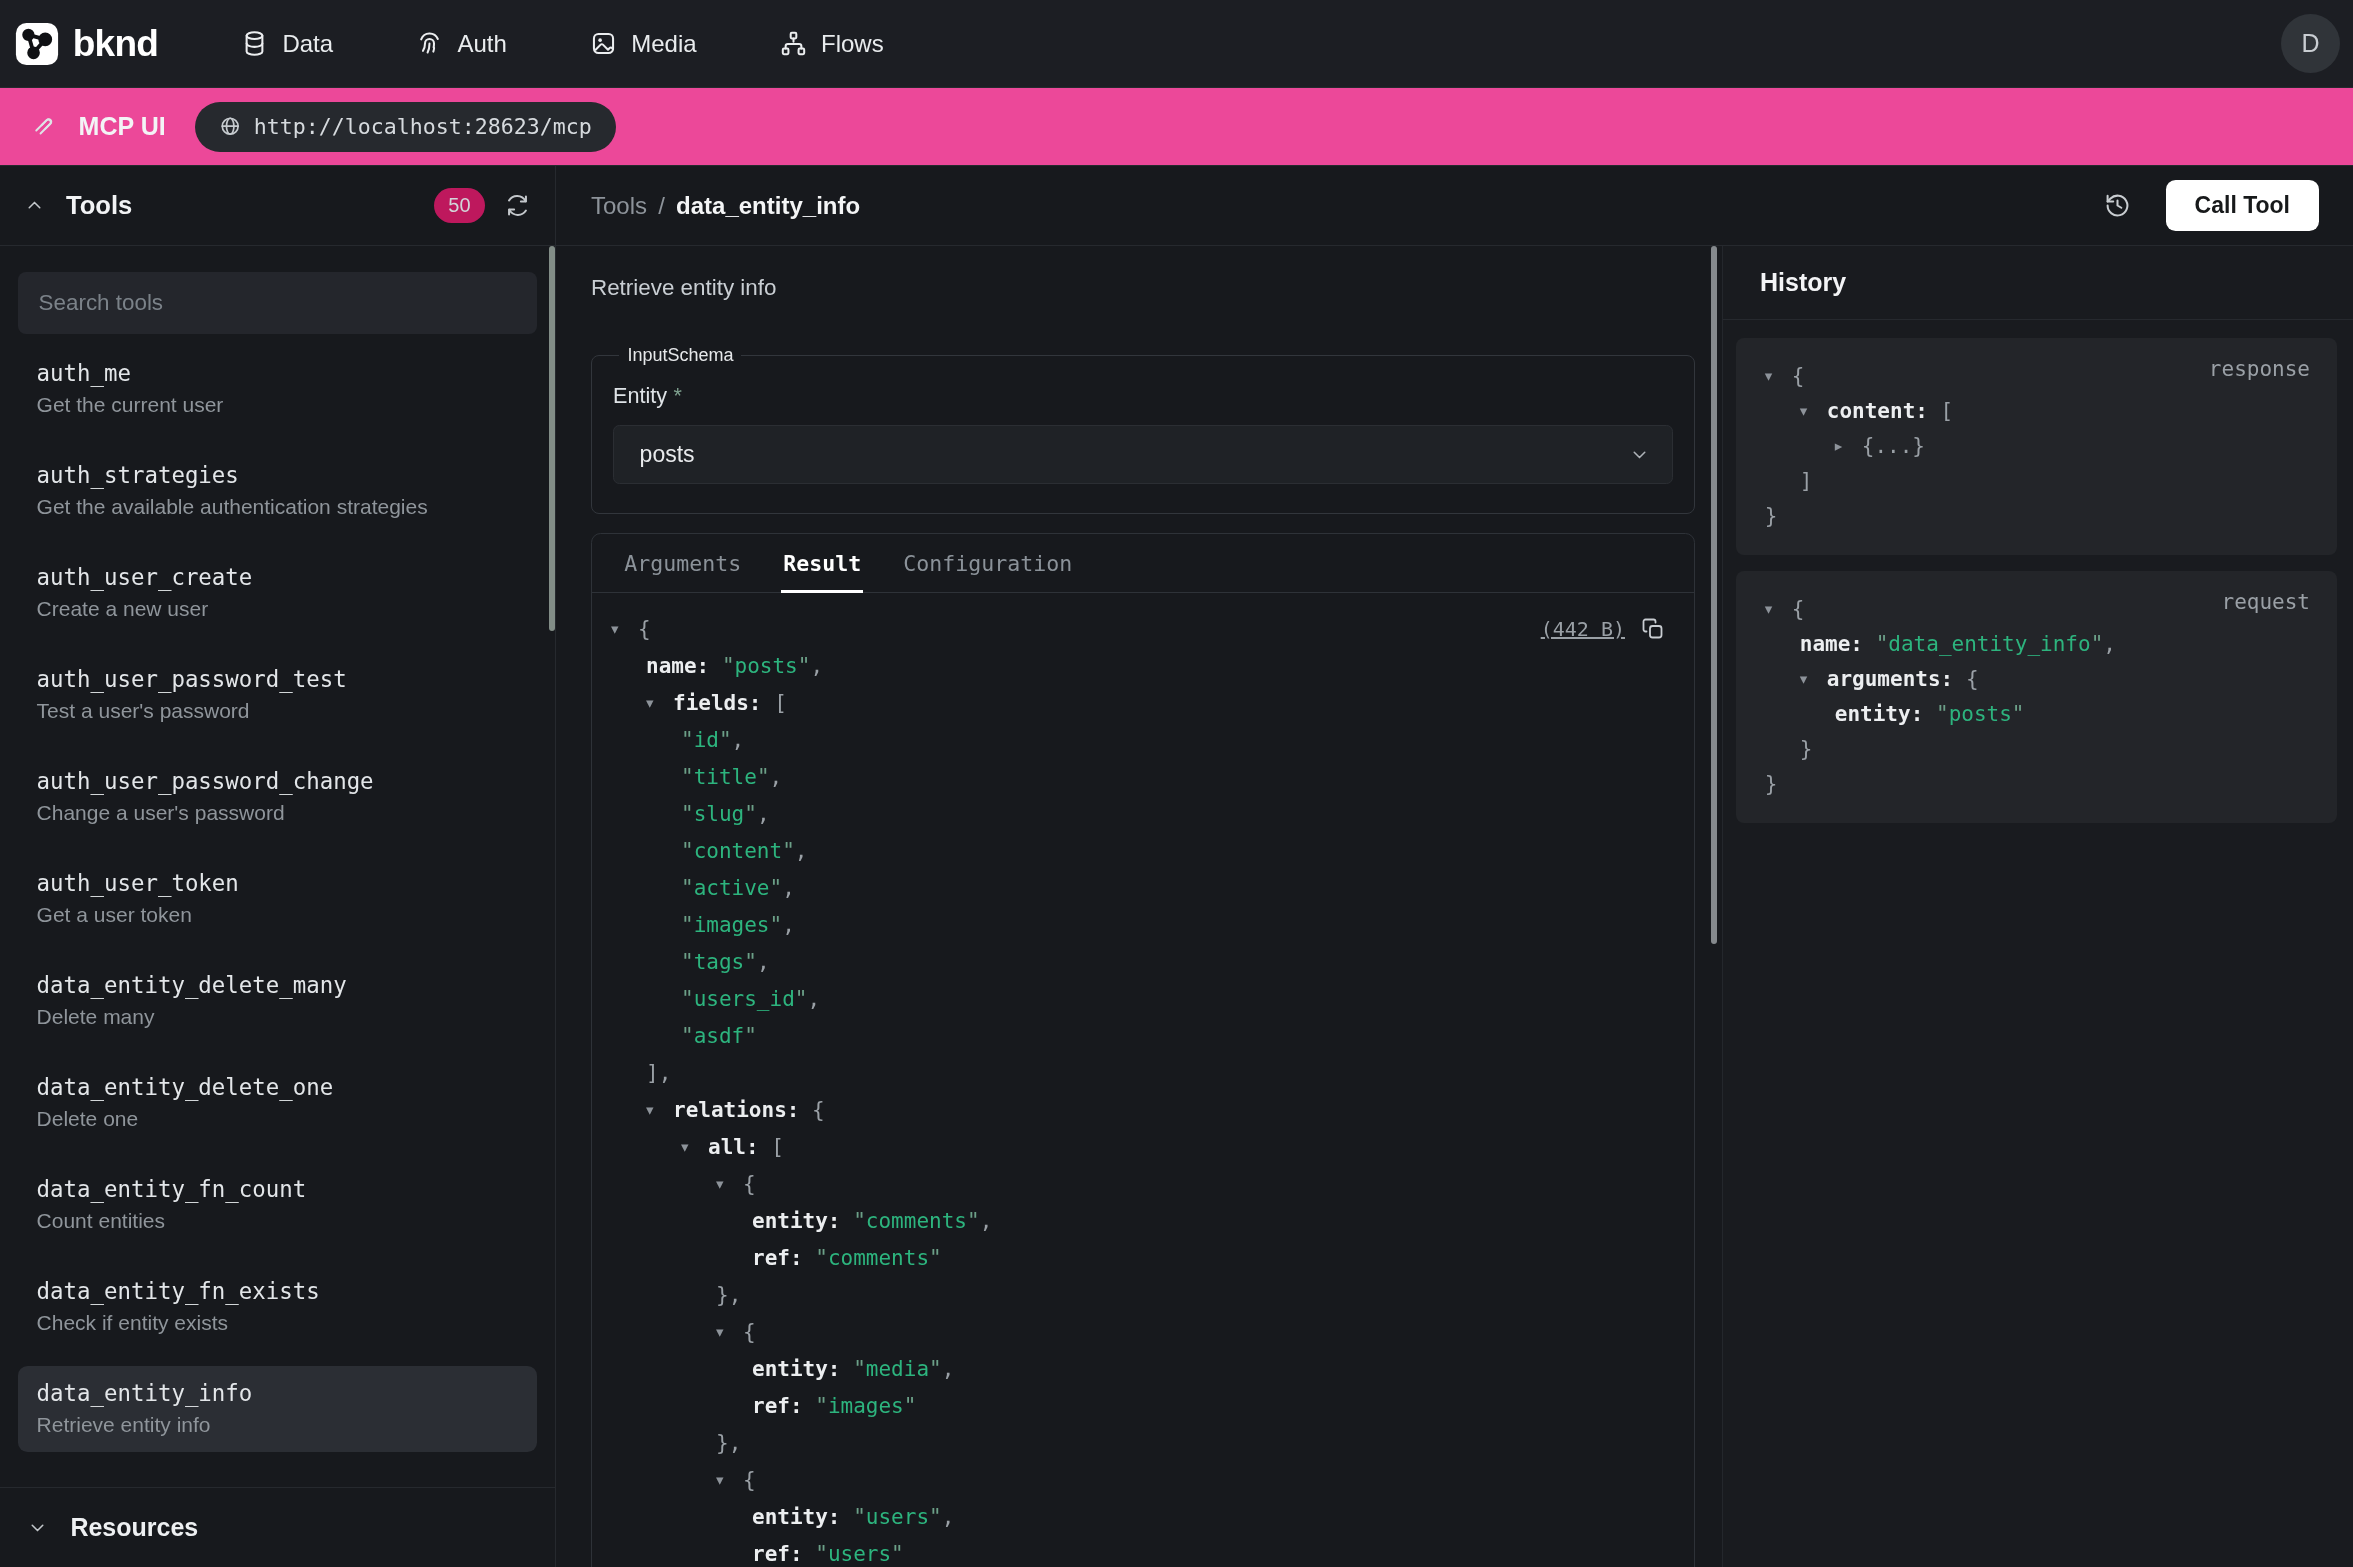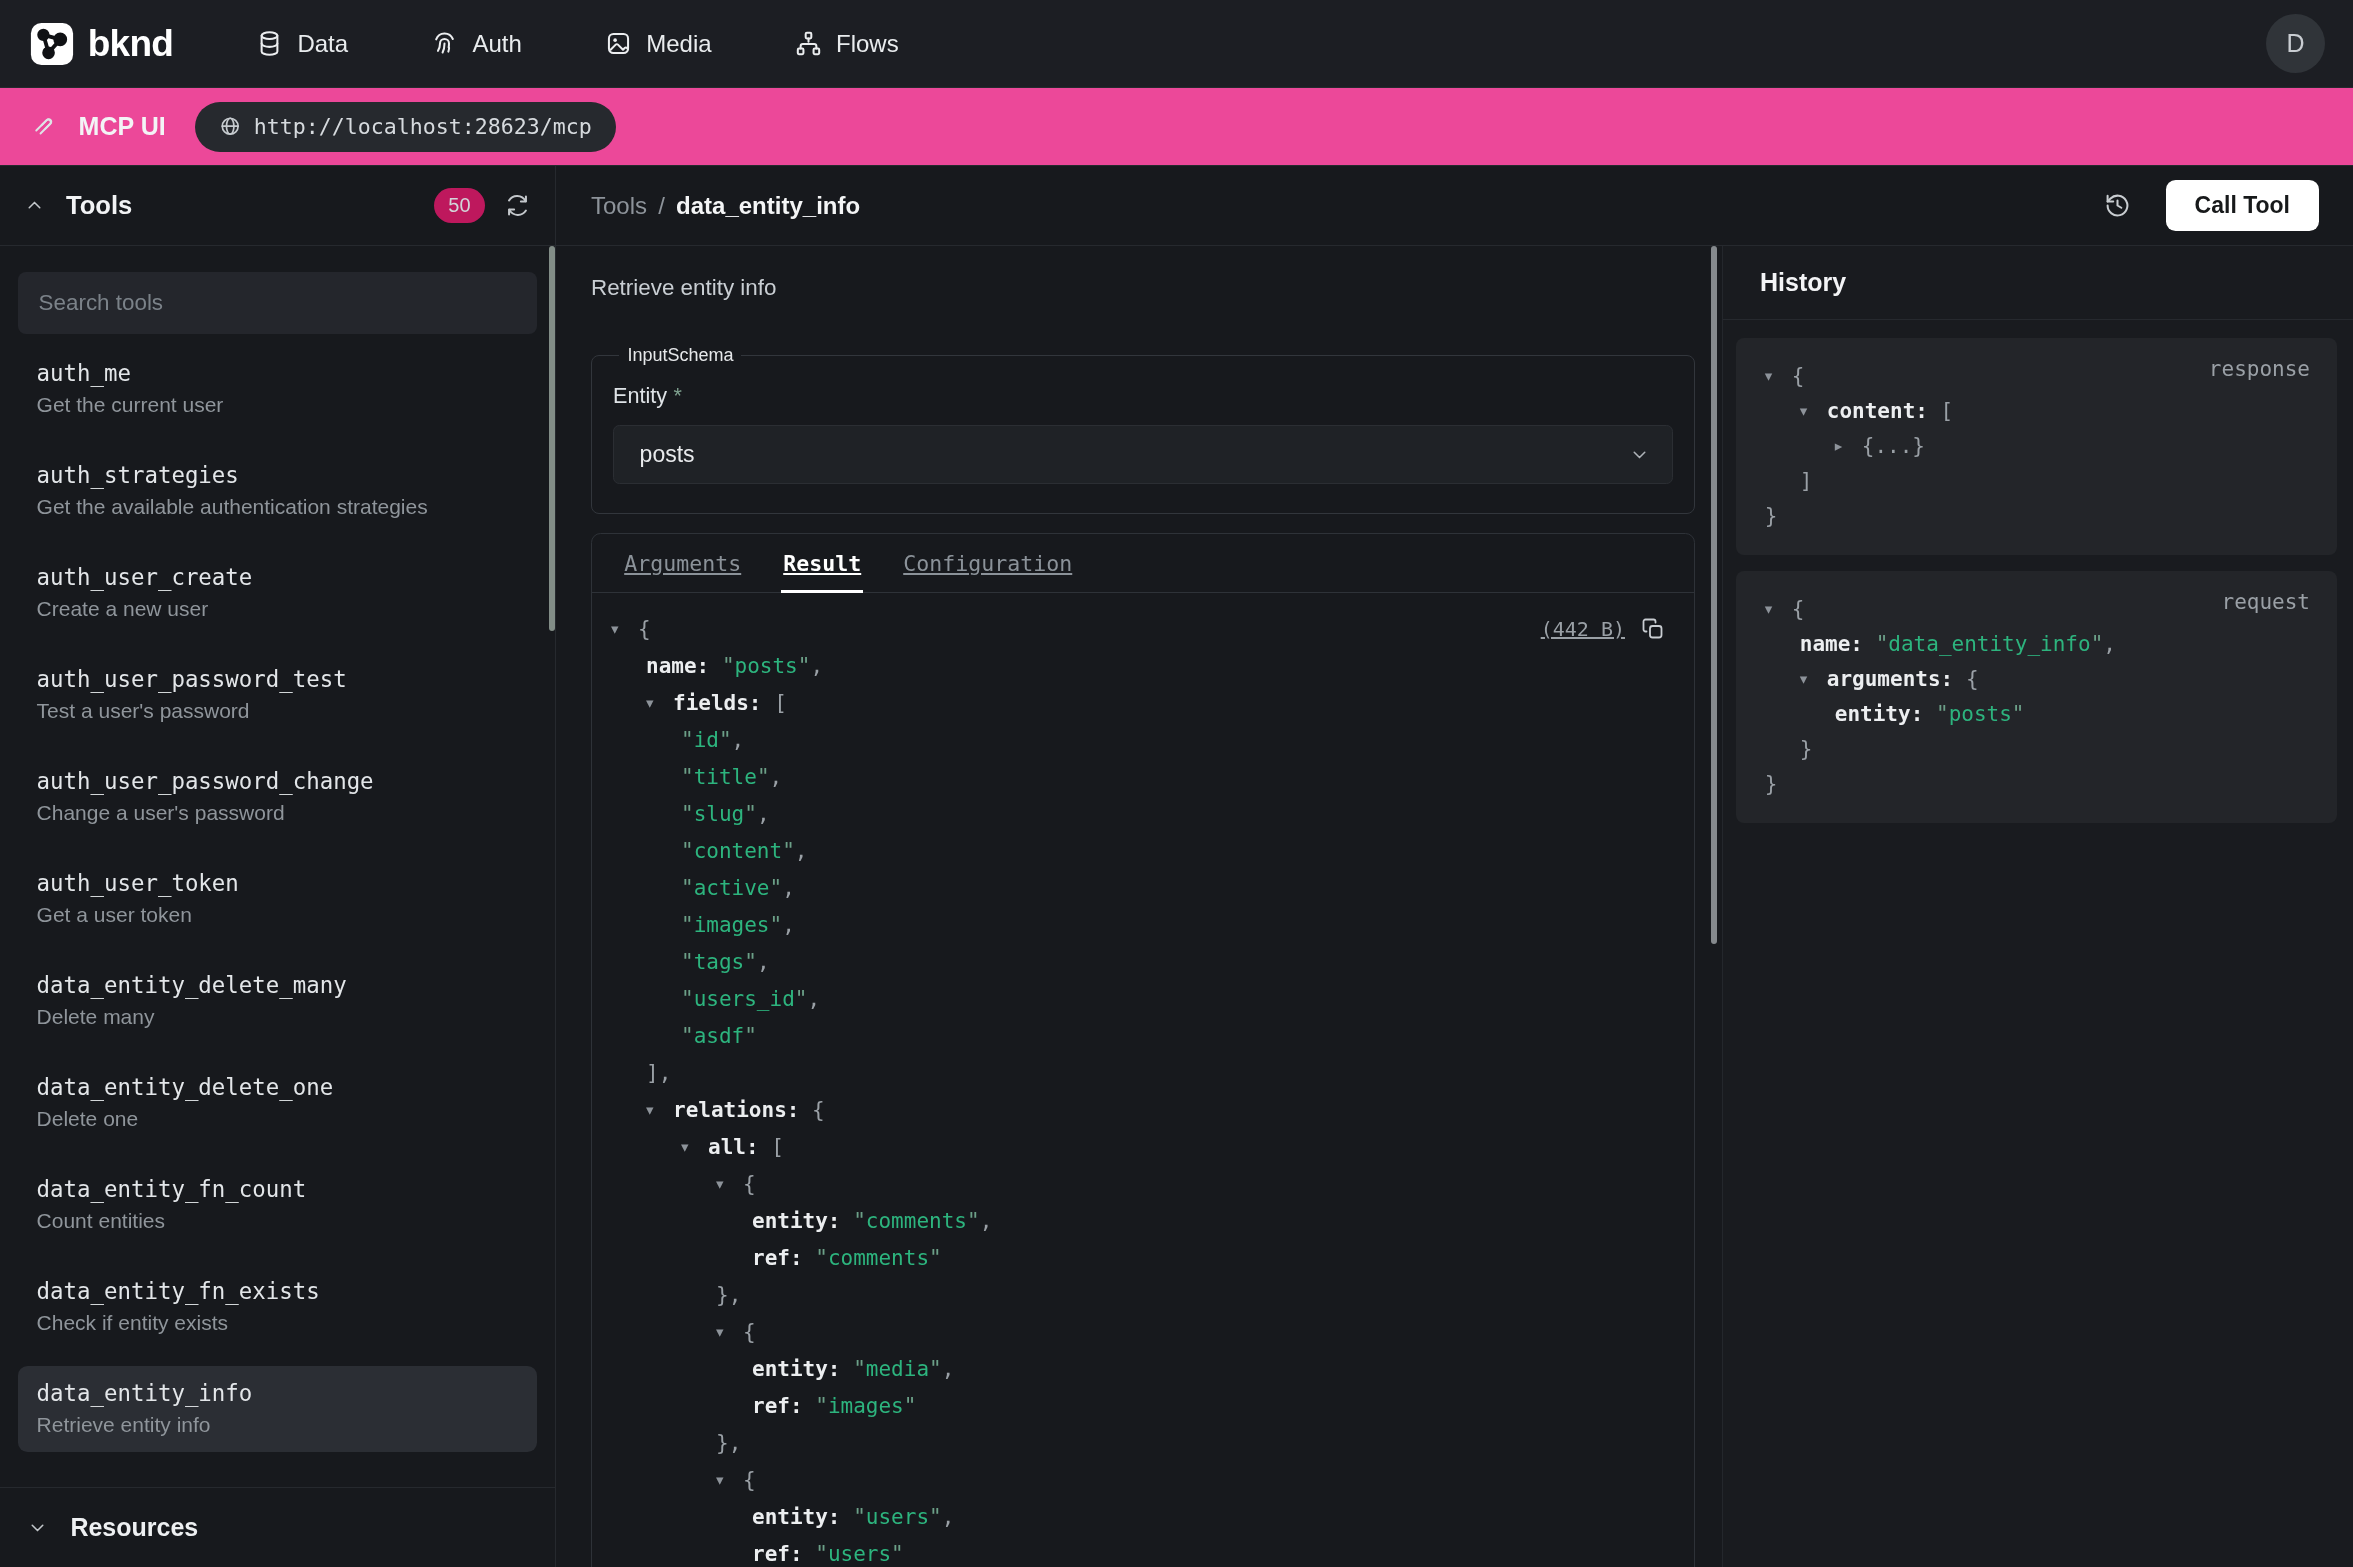--- a/index.html
+++ b/index.html
@@ -2,21 +2,21 @@
 <html style="font-size:12.8px"><head>
 <meta charset="utf-8">
 <style>
   * { margin:0; padding:0; box-sizing:border-box; }
   html,body { width:2354px; height:1568px; overflow:hidden; }
   body { background:#17191d; font-family:"Liberation Sans", sans-serif; color:#e9ebee; }
   .mono { font-family:"DejaVu Sans Mono", monospace; }
 
   
   .topnav { height:88px; background:#1c1e23; border-bottom:0.8px solid #26292e;
-            display:flex; align-items:center; padding:0 29px; }
+            display:flex; align-items:center; padding:0 14px; }
   .brand { display:flex; align-items:center; gap:12.8px; cursor:pointer; }
   .brand-name { font-size:37px; font-weight:bold; color:#ffffff; letter-spacing:-0.8px; }
   .nav-items { display:flex; margin-left:83px; gap:83px; }
   .nav-item { display:flex; align-items:center; gap:14.4px; font-size:24px; color:#e9ecee; cursor:pointer; }
   .nav-item .ic { color:#eceef0; }
   .avatar { margin-left:auto; width:59px; height:59px; border-radius:50%; background:#303439;
             display:flex; align-items:center; justify-content:center; font-size:25px; color:#c9cdd2; cursor:pointer; }
 
   
   .mcpbar { height:78px; background:#ec4899; border-bottom:0.8px solid #26292e;
@@ -73,21 +73,21 @@
   .field-label { margin-top:1px; font-size:21.6px; color:#dfe3e7; }
   .req { color:#7fa18f; margin-left:6.4px; }
   .select { margin-top:16px; height:59px; background:#1f2226; border:0.8px solid #2b2e33; border-radius:6.4px;
             display:flex; align-items:center; padding:0 25.6px; font-size:23px; color:#e9ebed;
             position:relative; cursor:pointer; }
   .select .chev { position:absolute; right:22.4px; color:#aeb3b8; display:flex; }
 
   .tabs-card { margin-top:19px; border:0.8px solid #2e3238; border-radius:9.6px; min-height:1063px; }
   .tabbar { height:59px; border-bottom:0.8px solid #2e3238; display:flex; align-items:stretch; padding:0 11.2px; }
   .tab { display:flex; align-items:center; padding:0 21px; font-family:"DejaVu Sans Mono",monospace;
-         font-size:21.6px; color:#8b9299; position:relative; cursor:pointer;text-decoration:underline; }
+         font-size:21.6px; color:#8b9299; position:relative; cursor:pointer; }
   .tab.active { color:#ffffff; font-weight:bold; }
   .tab.active::after { content:""; position:absolute; left:19px; right:19px; bottom:-0.8px; height:2.4px; background:#ffffff; }
 
   .viewer { position:relative; padding:17.6px 27px 0 19px; }
   .jline { display:flex; align-items:center; height:37px; font-family:"DejaVu Sans Mono",monospace;
            font-size:21px; white-space:pre; }
   .tri { width:27px; flex:none; font-size:15px; color:#8d939a; cursor:pointer; font-family:"DejaVu Sans",sans-serif; }
   .tk-k { color:#eceef0; font-weight:bold; }
   .tk-p { color:#9aa0a6; }
   .tk-s { color:#2db47e; }

